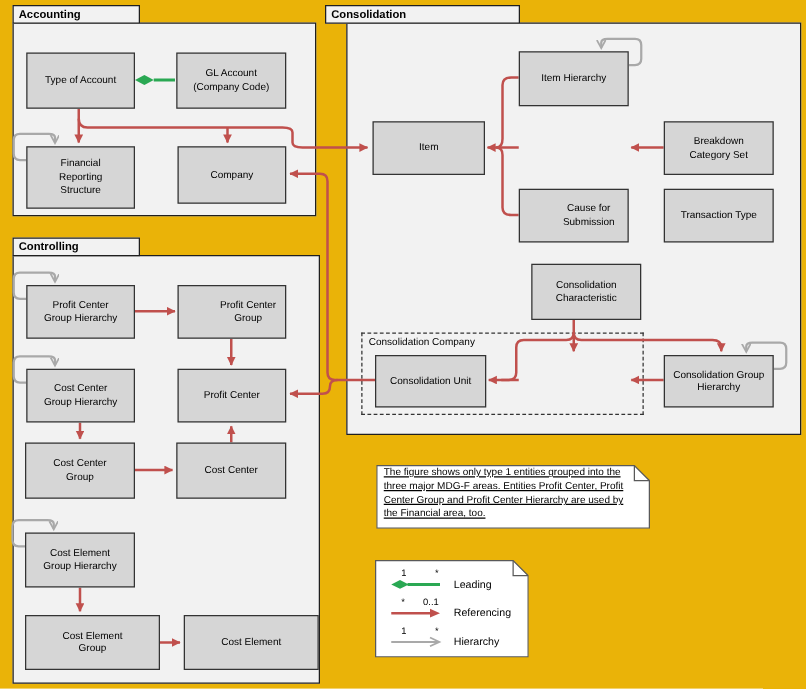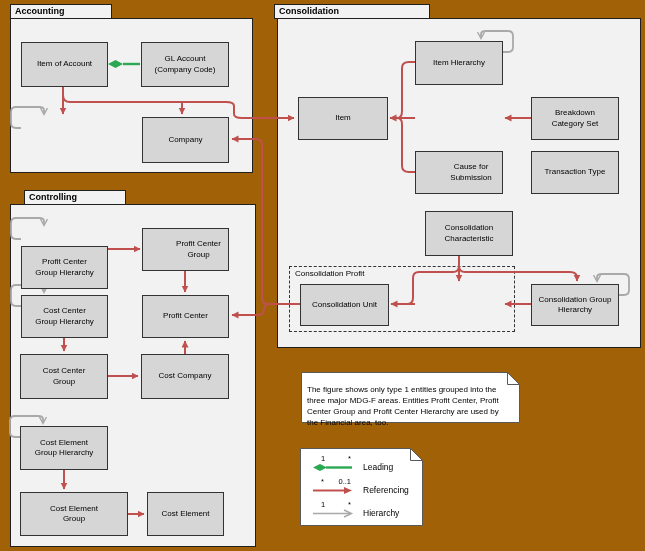--- a/index.html
+++ b/index.html
@@ -1,59 +1,59 @@
 <!DOCTYPE html>
 <html><head>
 <meta charset="utf-8">
 <style>
   html,body { margin:0; padding:0; background:#fff; font-family:"Liberation Sans", sans-serif; }
-  .canvas { position:relative; width:645px; height:551px; background:#a16207; overflow:hidden; }
+  .canvas { position:relative; width:645px; height:551px; background:#eab308; overflow:hidden; }
 
   .pkg-body { position:absolute; background:#f2f2f2; border:1.5px solid #1f1f1f; box-sizing:border-box; z-index:1; }
   .pkg-tab  { position:absolute; background:#f2f2f2; border:1.5px solid #1f1f1f; box-sizing:border-box; z-index:2;
               font-weight:bold; font-size:9px; line-height:11px; padding:1px 4px 0 4px; color:#000; }
 
   .dashed { position:absolute; border:1.2px dashed #333; box-sizing:border-box; z-index:4; }
   .dashed-label { position:absolute; left:5px; top:2px; font-size:8px; color:#000; white-space:nowrap; }
 
   svg.wires { position:absolute; left:0; top:0; z-index:5; pointer-events:none; }
 
   .ebox { position:absolute; background:#d6d6d6; border:1.8px solid #333; box-sizing:border-box; z-index:10;
           display:flex; align-items:center; justify-content:center; text-align:center; }
   .elabel { font-size:8px; line-height:10.5px; color:#000; }
   .w52 { max-width:52px; } .w60 { max-width:60px; } .w64 { max-width:66px; }
 
   .note { position:absolute; z-index:6; }
   .note svg.bg { position:absolute; left:0; top:0; }
-  .note-text { position:absolute; left:0; top:0; right:0; bottom:0; padding:12px 10px 0 6px;
-               font-size:8px; line-height:11px; color:#000; }
+  .note-text { position:absolute; left:0; top:0; right:0; bottom:0; padding:0 10px 0 6px;
+               font-size:8px; line-height:11px; color:#000;text-decoration:underline; }
 
   .legend-rows { position:absolute; left:12px; top:7px; right:6px; }
   .lg-row { display:flex; align-items:flex-start; height:23px; }
   .lg-sym { width:44px; margin-right:7px; }
   .lg-mults { display:flex; justify-content:space-between; padding:0 5px 0 9px; font-size:7.5px; line-height:8px; height:8px; color:#000; }
   .lg-sym svg { display:block; }
   .lg-label { font-size:8.5px; line-height:10px; margin-top:7px; color:#000; }
 </style>
 </head>
 <body>
 
 <div class="canvas">
 
   <div class="pkg-tab" style="left:10px; top:4px;  width:102px; height:15px;"><span>Accounting</span></div>
   <div class="pkg-body" style="left:10px; top:18px; width:243px; height:155px;"></div>
 
-  <div class="pkg-tab" style="left:274px; top:4px;  width:156px; height:15px;"><span>Consolidation</span></div>
+  <div class="pkg-tab" style="left:260px; top:4px;  width:156px; height:15px;"><span>Consolidation</span></div>
   <div class="pkg-body" style="left:277px; top:18px; width:364px; height:330px;"></div>
 
-  <div class="pkg-tab" style="left:24px; top:190px; width:102px; height:15px;"><span>Controlling</span></div>
+  <div class="pkg-tab" style="left:10px; top:190px; width:102px; height:15px;"><span>Controlling</span></div>
   <div class="pkg-body" style="left:10px; top:204px; width:246px; height:343px;"></div>
 
   <div class="dashed" style="left:289px; top:266px; width:226px; height:66px;">
-    <span class="dashed-label">Consolidation Profit</span>
+    <span class="dashed-label">Consolidation Company</span>
   </div>
 
   <svg class="wires" width="645" height="551">
     <defs>
       <marker id="aR" markerUnits="userSpaceOnUse" markerWidth="9" markerHeight="9" refX="6.5" refY="3.5" orient="auto">
         <path d="M0,0 L7,3.5 L0,7 Z" fill="#c0504d"></path>
       </marker>
       <marker id="aG" markerUnits="userSpaceOnUse" markerWidth="10" markerHeight="10" refX="6" refY="3.5" orient="auto">
         <path d="M0,0 L6.5,3.5 L0,7" fill="none" stroke="#a9a9a9" stroke-width="1.4"></path>
       </marker>
@@ -92,25 +92,28 @@
       <path d="M108,514 H144" marker-end="url(#aR)"></path>
     </g>
 
     <g>
       <path d="M140,64 H123" stroke="#2aa853" stroke-width="2.4" fill="none"></path>
       <polygon points="108,64 115.5,60 123,64 115.5,68" fill="#2aa853"></polygon>
     </g>
   </svg>
 
   <div class="ebox" style="left:21px;  top:42px;  width:87px; height:45px;">
-      <span class="elabel">Item of Account</span>
+      <span class="elabel">Type of Account</span>
     </div>
   <div class="ebox" style="left:141px; top:42px;  width:88px; height:45px;">
       <span class="elabel w64">GL Account (Company Code)</span>
     </div>
+  <div class="ebox" style="left:21px;  top:117px; width:87px; height:50px;">
+      <span class="elabel w52">Financial Reporting Structure</span>
+    </div>
   <div class="ebox" style="left:142px; top:117px; width:87px; height:46px;justify-content:center;">
       <span class="elabel">Company</span>
     </div>
 
   <div class="ebox" style="left:415px; top:41px;  width:88px; height:44px;">
       <span class="elabel">Item Hierarchy</span>
     </div>
   <div class="ebox" style="left:298px; top:97px;  width:90px; height:43px;align-items:center;">
       <span class="elabel">Item</span>
     </div>
@@ -126,45 +129,45 @@
   <div class="ebox" style="left:425px; top:211px; width:88px; height:45px;">
       <span class="elabel w60">Consolidation Characteristic</span>
     </div>
   <div class="ebox" style="left:300px; top:284px; width:89px; height:42px;">
       <span class="elabel">Consolidation Unit</span>
     </div>
   <div class="ebox" style="left:531px; top:284px; width:88px; height:42px;">
       <span class="elabel">Consolidation Group Hierarchy</span>
     </div>
 
-  <div class="ebox" style="left:21px;  top:246px; width:87px; height:43px;">
+  <div class="ebox" style="left:21px;  top:228px; width:87px; height:43px;">
       <span class="elabel w60">Profit Center Group Hierarchy</span>
     </div>
   <div class="ebox" style="left:142px; top:228px; width:87px; height:43px;padding-left:26px;">
       <span class="elabel w60">Profit Center Group</span>
     </div>
   <div class="ebox" style="left:21px;  top:295px; width:87px; height:43px;">
       <span class="elabel w60">Cost Center Group Hierarchy</span>
     </div>
   <div class="ebox" style="left:142px; top:295px; width:87px; height:43px;">
       <span class="elabel">Profit Center</span>
     </div>
   <div class="ebox" style="left:20px;  top:354px; width:88px; height:45px;">
       <span class="elabel w60">Cost Center Group</span>
     </div>
   <div class="ebox" style="left:141px; top:354px; width:88px; height:45px;">
-      <span class="elabel">Cost Company</span>
+      <span class="elabel">Cost Center</span>
     </div>
   <div class="ebox" style="left:20px;  top:426px; width:88px; height:44px;">
       <span class="elabel w60">Cost Element Group Hierarchy</span>
     </div>
   <div class="ebox" style="left:20px;  top:492px; width:108px; height:44px;">
       <span class="elabel w60">Cost Element Group</span>
     </div>
-  <div class="ebox" style="left:147px; top:492px; width:77px; height:44px;">
+  <div class="ebox" style="left:147px; top:492px; width:108px; height:44px;">
       <span class="elabel">Cost Element</span>
     </div>
 
   <div class="note" style="left:301px; top:372px; width:219px; height:51px;">
     <svg class="bg" width="219" height="51">
       <path d="M0.5,0.5 H206.5 L218.5,12.5 V50.5 H0.5 Z" fill="#ffffff" stroke="#595959"></path>
       <path d="M206.5,0.5 V12.5 H218.5" fill="none" stroke="#595959"></path>
     </svg>
     <div class="note-text">The figure shows only type 1 entities grouped into the three major MDG-F areas. Entities Profit Center, Profit Center Group and Profit Center Hierarchy are used by the Financial area, too.</div>
   </div>

